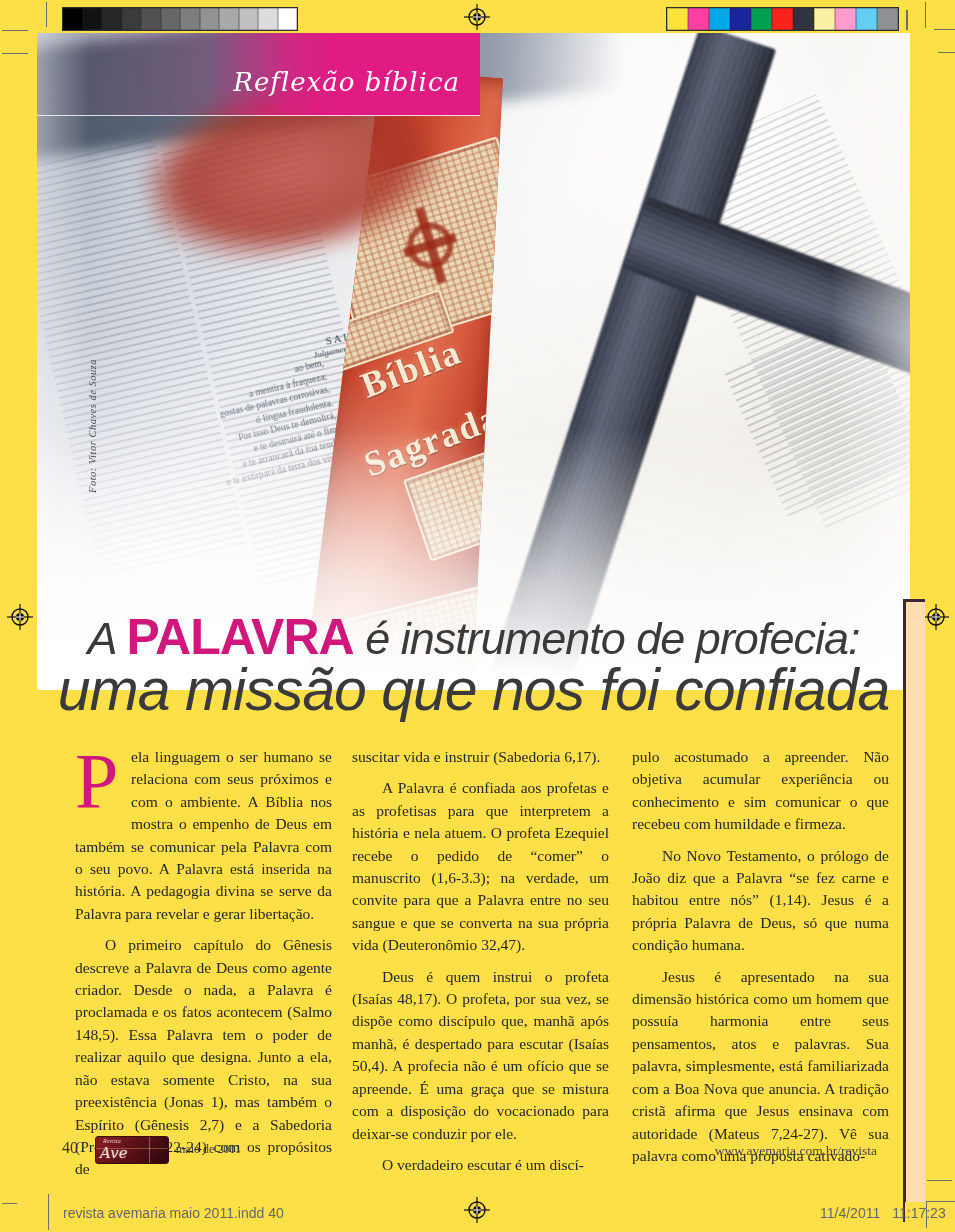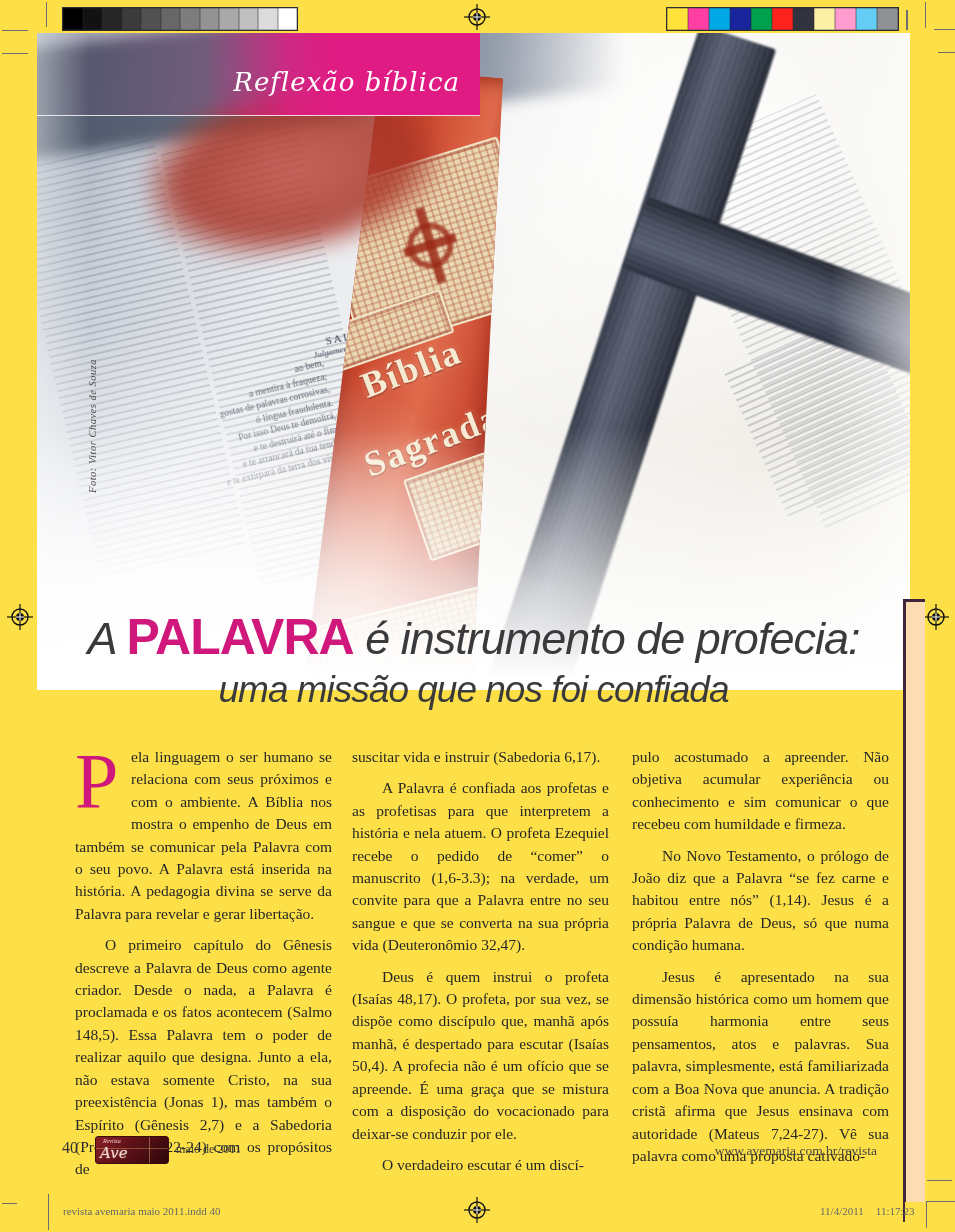--- a/index.html
+++ b/index.html
@@ -88,21 +88,21 @@
     display:flex;align-items:center;justify-content:flex-end;}
   #section-label{font-family:"DejaVu Serif","Liberation Serif",serif;font-style:italic;
     color:#fff;font-size:26px;letter-spacing:1px;padding:16px 20px 0 0;}
 
   
   #headline{position:absolute;left:37px;top:612px;width:873px;text-align:center;z-index:8;
     font-family:"Liberation Sans",sans-serif;color:#3a3a3c;}
   #headline .l1{font-size:45px;line-height:50px;letter-spacing:-1px;}
   #headline .it{font-style:italic;}
   #headline .hl{font-weight:700;font-size:50px;letter-spacing:-1px;}
-  #headline .l2{font-style:italic;font-size:37px;line-height:50px;letter-spacing:-1px;margin-top:1px;}
+  #headline .l2{font-style:italic;font-size:59px;line-height:50px;letter-spacing:-1px;margin-top:1px;}
 
   
   .col{position:absolute;top:746px;width:257px;font-size:15.5px;line-height:22.4px;
     text-align:justify;color:#262626;}
   #col1{left:75px;} #col2{left:352px;} #col3{left:632px;}
   .col p{margin:0 0 9px 0;text-indent:30px;}
   .col p.noindent{text-indent:0;}
   .dropcap{float:left;font-size:78px;line-height:62px;height:64px;width:50px;
     color:#d0187c;margin:4px 6px 0 0;font-family:"Liberation Serif",serif;}
 
@@ -119,22 +119,22 @@
     font-style:italic;font-size:15px;color:#f2dcd2;text-shadow:0 0 2px rgba(255,200,200,.5);}
   #footer-issue{position:absolute;left:176px;top:1142px;font-size:12px;color:#3a3a3a;}
   #footer-site{position:absolute;right:78px;top:1143px;font-size:13.5px;color:#444;}
 
   
   #peach-bar{position:absolute;left:903px;top:599px;width:19px;height:600px;
     background:#fcdcb2;border-left:3px solid #41253a;border-top:3px solid #41253a;z-index:10;}
   #peach-tail{position:absolute;left:903px;top:1202px;width:2px;height:20px;background:#41253a;}
 
   
-  .slug{position:absolute;top:1205px;font-family:Liberation Serif, serif;
-    font-size:11px;color:#666;}
+  .slug{position:absolute;top:1205px;font-family:Liberation Sans, sans-serif;
+    font-size:14px;color:#666;}
   #slug-left{left:63px;}
   #slug-right{left:820px;}
   #slug-right span{margin-right:12px;}
 </style>
 </head>
 <body>
 
 <div id="page">
 
   <div id="grayscale-bar" class="bars">

